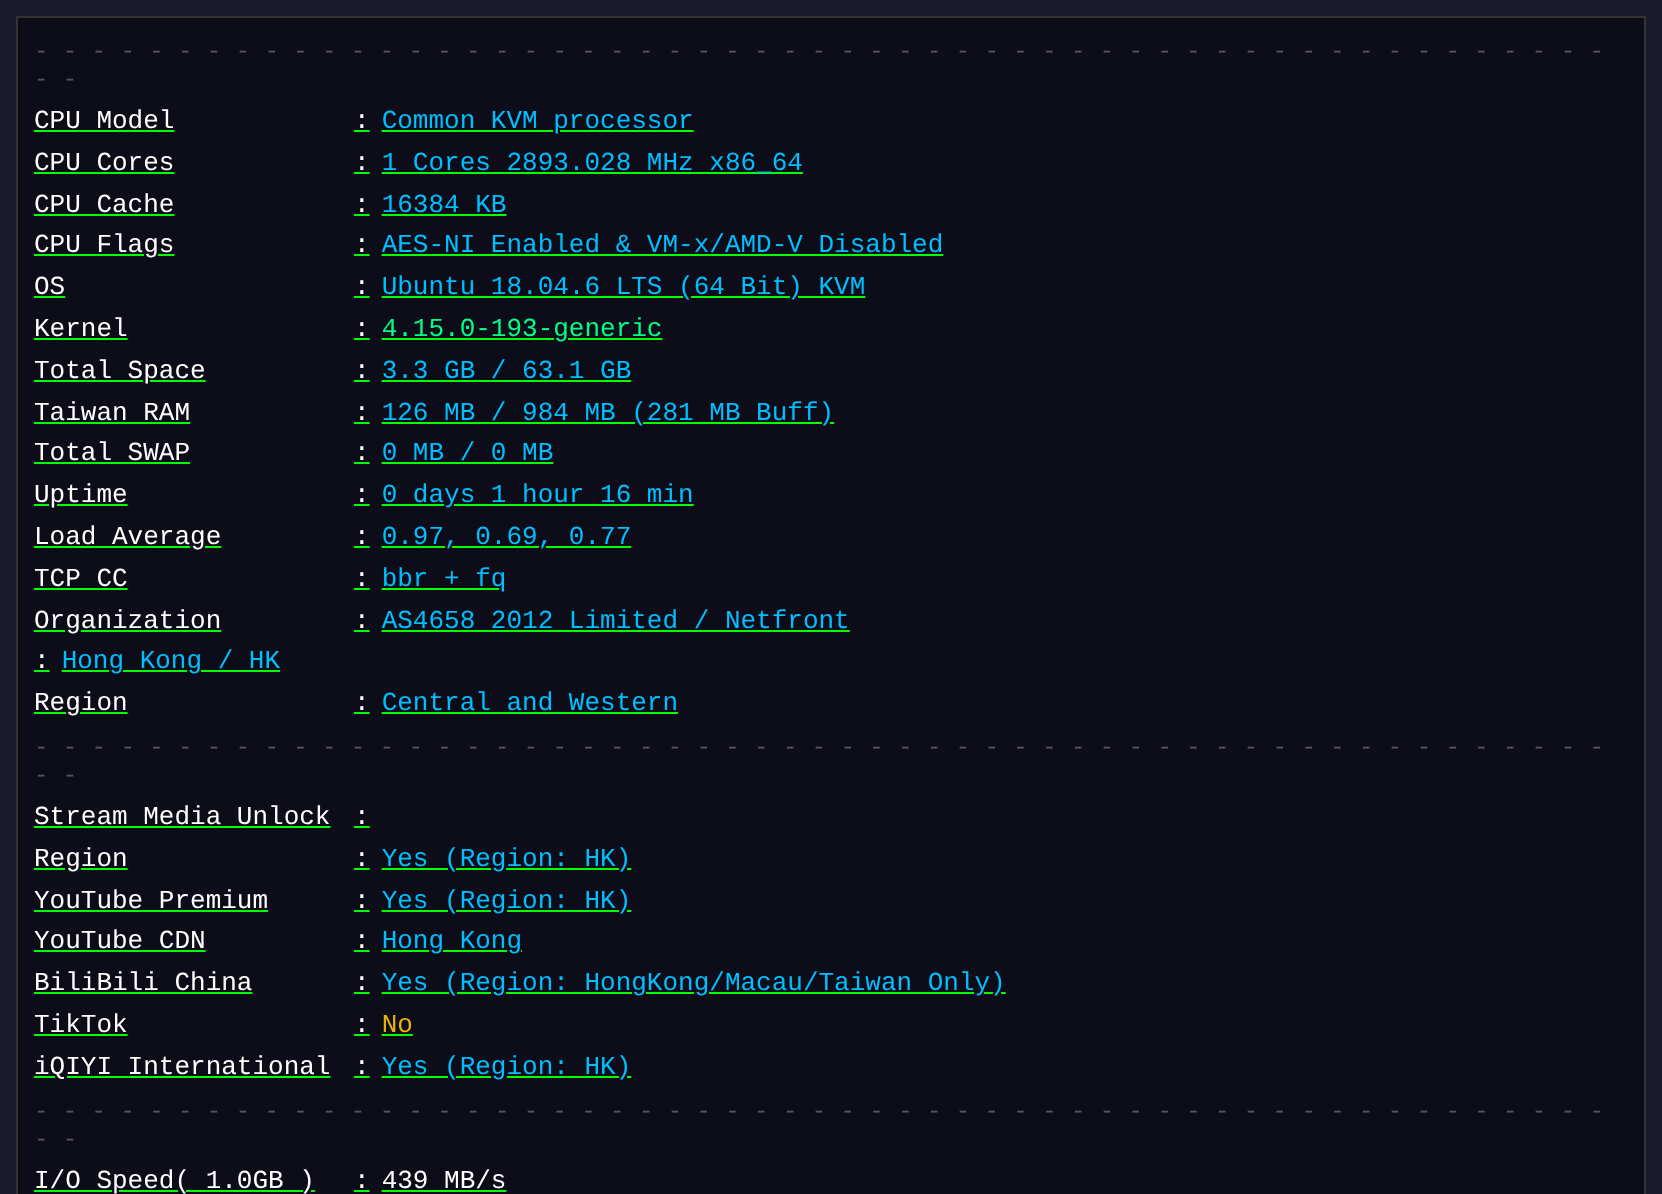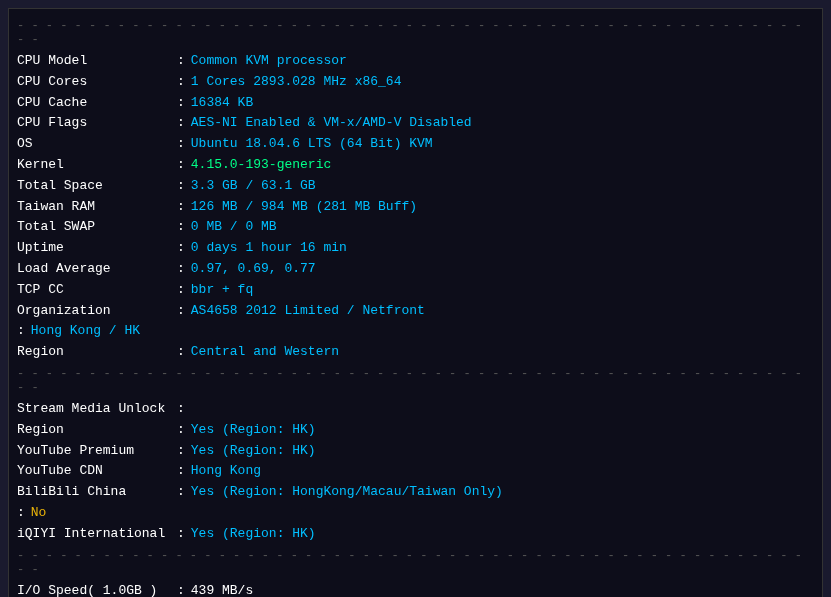--- a/index.html
+++ b/index.html
@@ -37,20 +37,21 @@
       color: #ffffff;
       margin-right: 6px;
       flex-shrink: 0;
     }
     .value-cyan { color: #00bfff; }
     .value-green { color: #00ff88; text-align: right; }
     .value-red { color: #eab308; }
     .value-white { color: #ffffff; }
     .section {
       position: relative;
+      text-decoration: underline;
     }
   </style>
 </head>
 <body>
 
 <div class="container">
 
   <div class="divider">- - - - - - - - - - - - - - - - - - - - - - - - - - - - - - - - - - - - - - - - - - - - - - - - - - - - - - - - -</div>
 
   <div class="section">
@@ -156,20 +157,21 @@
           <span class="label">YouTube CDN</span>
           <span class="colon">:</span>
           <span class="value-cyan">Hong Kong</span>
         </div>
         <div class="row">
           <span class="label">BiliBili China</span>
           <span class="colon">:</span>
           <span class="value-cyan">Yes (Region: HongKong/Macau/Taiwan Only)</span>
         </div>
         <div class="row">
+          <span class="label">TikTok</span>
           <span class="colon">:</span>
           <span class="value-red">No</span>
         </div>
         <div class="row">
           <span class="label">iQIYI International</span>
           <span class="colon">:</span>
           <span class="value-cyan">Yes (Region: HK)</span>
         </div>
       </div>
   </div>

